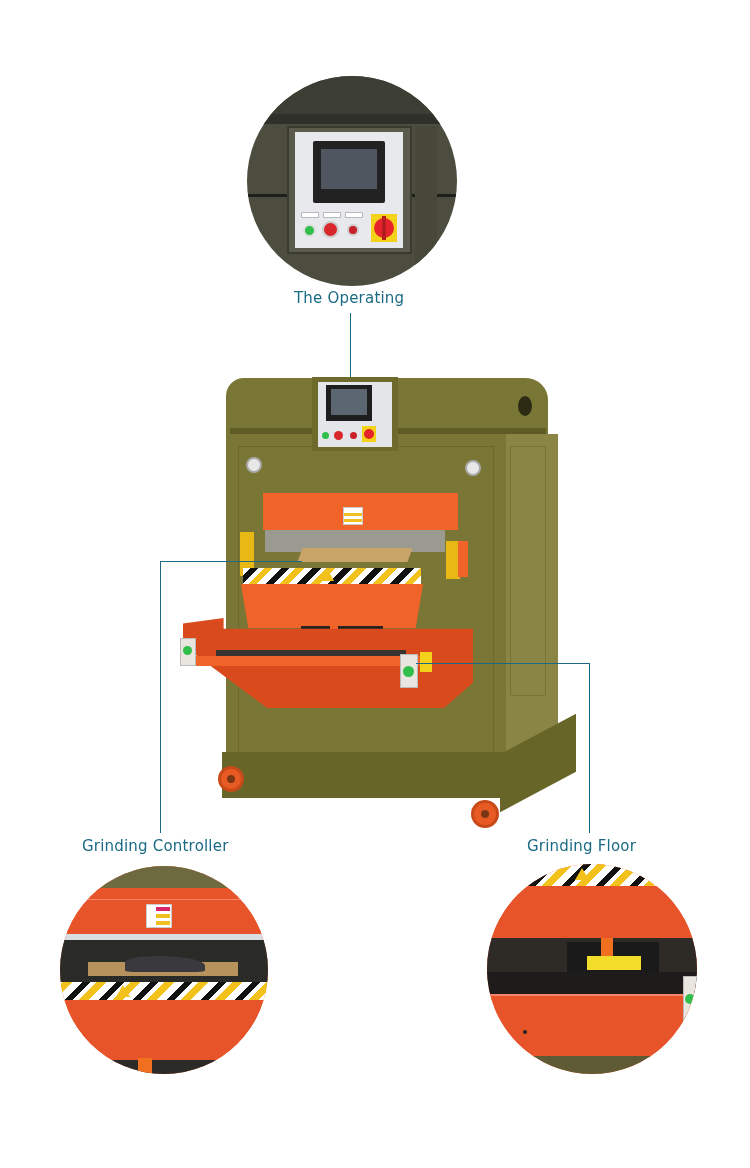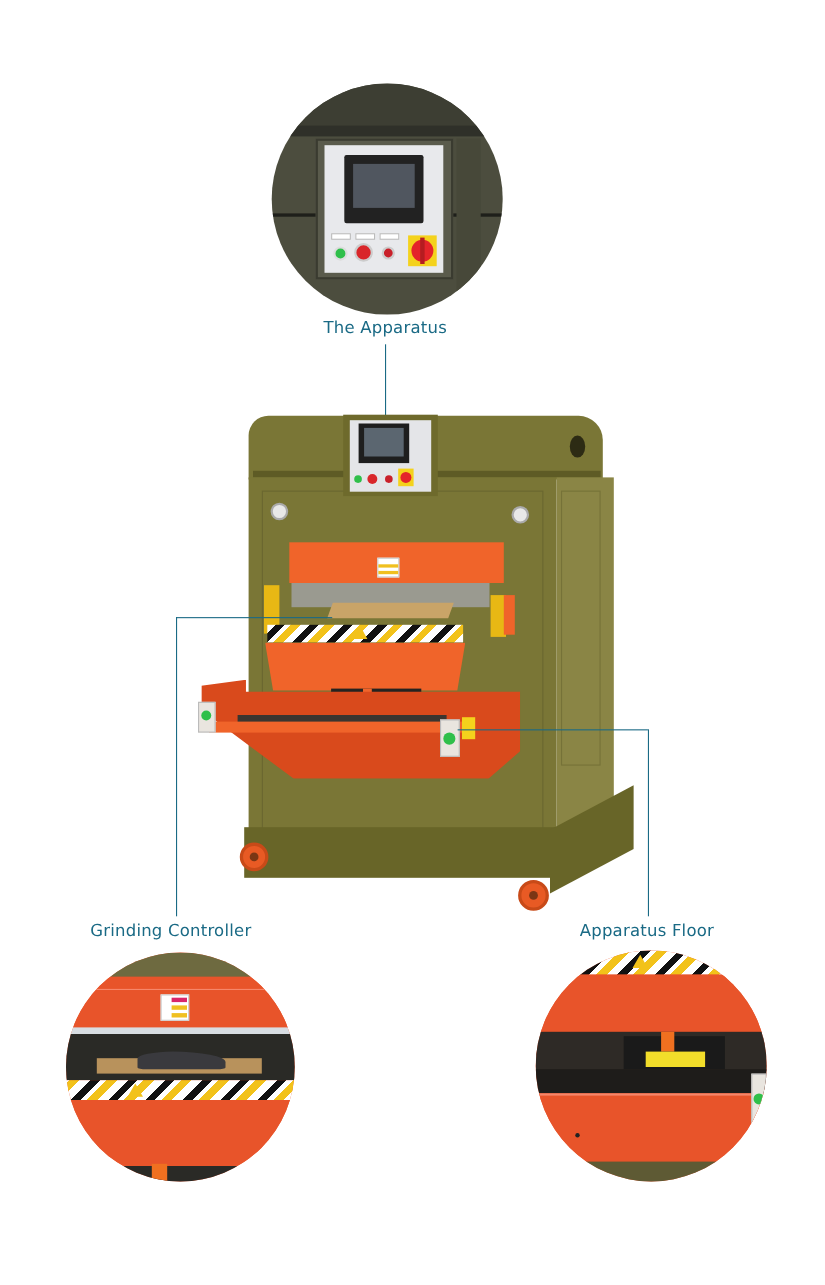--- a/index.html
+++ b/index.html
@@ -70,21 +70,21 @@
       <div class="btn" style="left:52px;top:92px;width:12px;height:12px;background:#c9202a;border:2px solid #ccc;"></div>
       <div style="position:absolute;left:76px;top:82px;width:26px;height:28px;background:#f4d21c;">
         <div style="position:absolute;left:3px;top:4px;width:20px;height:20px;border-radius:50%;background:#e4242a;"></div>
         <div style="position:absolute;left:11px;top:2px;width:4px;height:24px;background:#b51c20;"></div>
       </div>
     </div>
   </div>
   <div style="position:absolute;left:168px;top:50px;width:22px;height:140px;background:#474839;"></div>
 </div>
 
-<div class="label" style="left:294px;top:289px;">The Apparatus</div>
+<div class="label" style="left:294px;top:289px;">The Operating</div>
 <div class="line" style="left:350px;top:313px;width:1px;height:107px;"></div>
 
 <div class="machine">
 
   <div class="part olive" style="left:226px;top:378px;width:322px;height:58px;border-radius:18px 22px 0 0;"></div>
   <div class="part" style="left:518px;top:396px;width:14px;height:20px;border-radius:50%;background:#2d2b14;"></div>
   <div class="part" style="left:230px;top:428px;width:316px;height:6px;background:#5e5b25;"></div>
 
   <div class="part olive" style="left:226px;top:434px;width:280px;height:362px;"></div>
   <div class="part" style="left:238px;top:446px;width:256px;height:330px;border:1px solid #6a6730;"></div>
@@ -142,21 +142,21 @@
   <div class="part" style="left:471px;top:800px;width:28px;height:28px;border-radius:50%;background:#e85a24;border:3px solid #c84a18;"></div>
   <div class="part" style="left:481px;top:810px;width:8px;height:8px;border-radius:50%;background:#7a3614;"></div>
 </div>
 
 <div class="line" style="left:160px;top:561px;width:142px;height:1px;"></div>
 <div class="line" style="left:160px;top:561px;width:1px;height:272px;"></div>
 <div class="line" style="left:416px;top:663px;width:173px;height:1px;"></div>
 <div class="line" style="left:589px;top:663px;width:1px;height:170px;"></div>
 
 <div class="label" style="left:82px;top:837px;">Grinding Controller</div>
-<div class="label" style="left:527px;top:837px;">Apparatus Floor</div>
+<div class="label" style="left:527px;top:837px;">Grinding Floor</div>
 
 <div class="circle c-grind">
   <div style="position:absolute;left:0;top:0;width:100%;height:22px;background:#6e6a40;"></div>
   <div style="position:absolute;left:0;top:22px;width:100%;height:46px;background:#e8542a;"></div>
   <div style="position:absolute;left:0;top:33px;width:100%;height:1px;background:#f7866a;"></div>
   <div style="position:absolute;left:86px;top:38px;width:26px;height:24px;background:#fff;border:1px solid #ccc;"></div>
   <div style="position:absolute;left:96px;top:41px;width:14px;height:4px;background:#d9266a;"></div>
   <div style="position:absolute;left:96px;top:48px;width:14px;height:4px;background:#f0c020;"></div>
   <div style="position:absolute;left:96px;top:55px;width:14px;height:4px;background:#f0c020;"></div>
   <div style="position:absolute;left:0;top:68px;width:100%;height:6px;background:#d8dde2;"></div>

